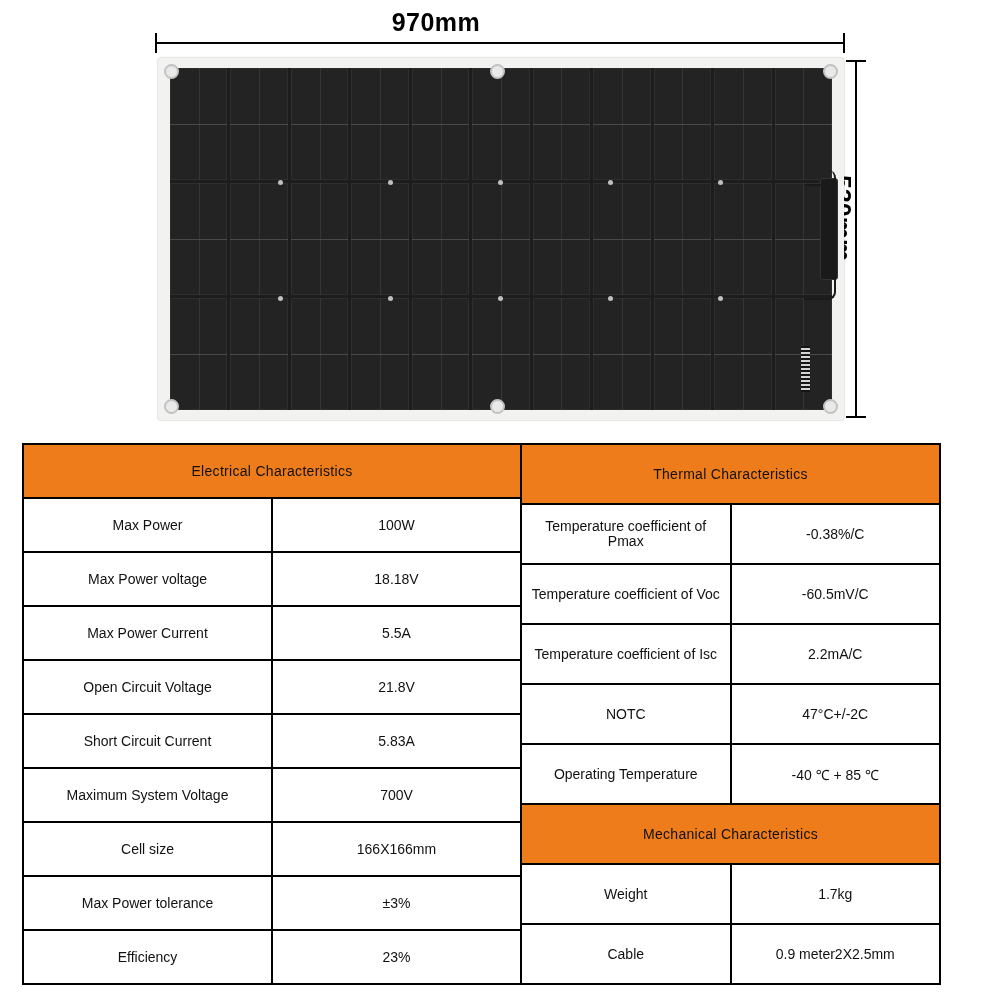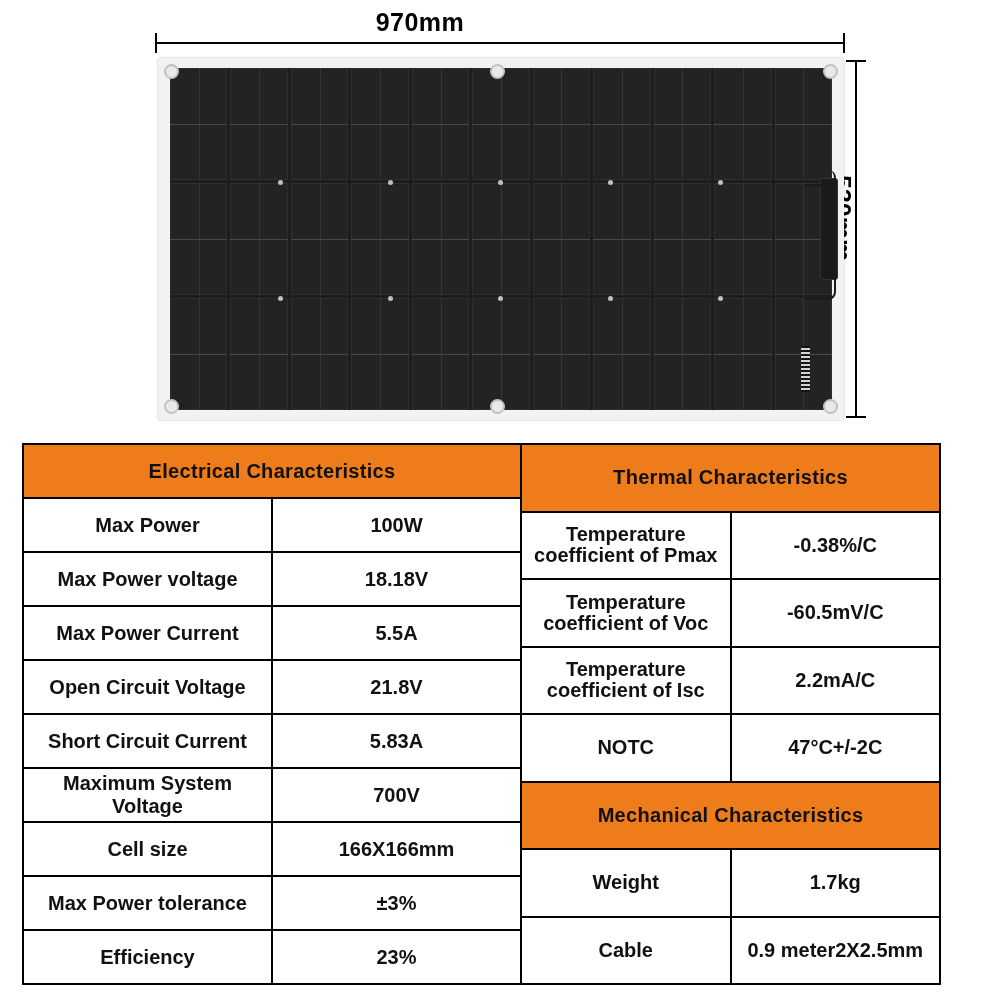--- a/index.html
+++ b/index.html
@@ -9,21 +9,21 @@
     font-family:"Liberation Sans", sans-serif;
     overflow:hidden;
   }
   .page{position:relative;width:1000px;height:1000px;}
 
   
   .panel-area{position:relative;width:1000px;height:440px;}
 
   
   .dim-top-label{
-    position:absolute;left:0;top:8px;width:840px;text-align:center;
+    position:absolute;left:16px;top:8px;width:840px;text-align:center;
     font-size:25px;font-weight:bold;color:#000;letter-spacing:0.5px;
   }
   .dim-top-line{
     position:absolute;left:155px;top:42px;width:690px;height:2px;background:#000;
   }
   .dim-top-line:before,.dim-top-line:after{
     content:"";position:absolute;top:-9px;width:2px;height:20px;background:#000;
   }
   .dim-top-line:before{left:0;}
   .dim-top-line:after{right:0;}
@@ -92,25 +92,25 @@
 
   
   .tables{
     position:absolute;left:22px;top:443px;width:956px;
     display:flex;gap:0;
   }
   table{border-collapse:collapse;table-layout:fixed;}
   .tbl td,.tbl th{
     border:2px solid #000;
     text-align:center;
-    font-size:20px;
+    font-size:14px;
     color:#111;
     padding:0 4px;
     height:52px;
-    font-weight:700;
+    font-weight:400;
   }
   .hdr{
     background:#ef7c1a;color:#ffffff;font-weight:bold;font-size:25px;
     letter-spacing:.3px;height:50px;
   }
   .bold{font-weight:bold;margin-top:35px;}
   .small{font-size:19px;}
   .two-line{line-height:1.05;font-size:19px;}
   .left-tbl{width:500px;}
   .right-tbl{width:421px;margin-left:-2px;}
@@ -260,20 +260,24 @@
       </tr>
       <tr>
         <td class="col-c two-line">Temperature coefficient of Isc</td>
         <td class="col-d">2.2mA/C</td>
       </tr>
       <tr>
         <td class="col-c">NOTC</td>
         <td class="col-d">47°C+/-2C</td>
       </tr>
       <tr>
+        <td class="col-c two-line">Operating Temperature</td>
+        <td class="col-d bold small">-40 ℃ + 85 ℃</td>
+      </tr>
+      <tr>
         <td class="hdr" colspan="2">Mechanical Characteristics</td>
       </tr>
       <tr>
         <td class="col-c">Weight</td>
         <td class="col-d">1.7kg</td>
       </tr>
       <tr>
         <td class="col-c">Cable</td>
         <td class="col-d small">0.9 meter2X2.5mm</td>
       </tr>

